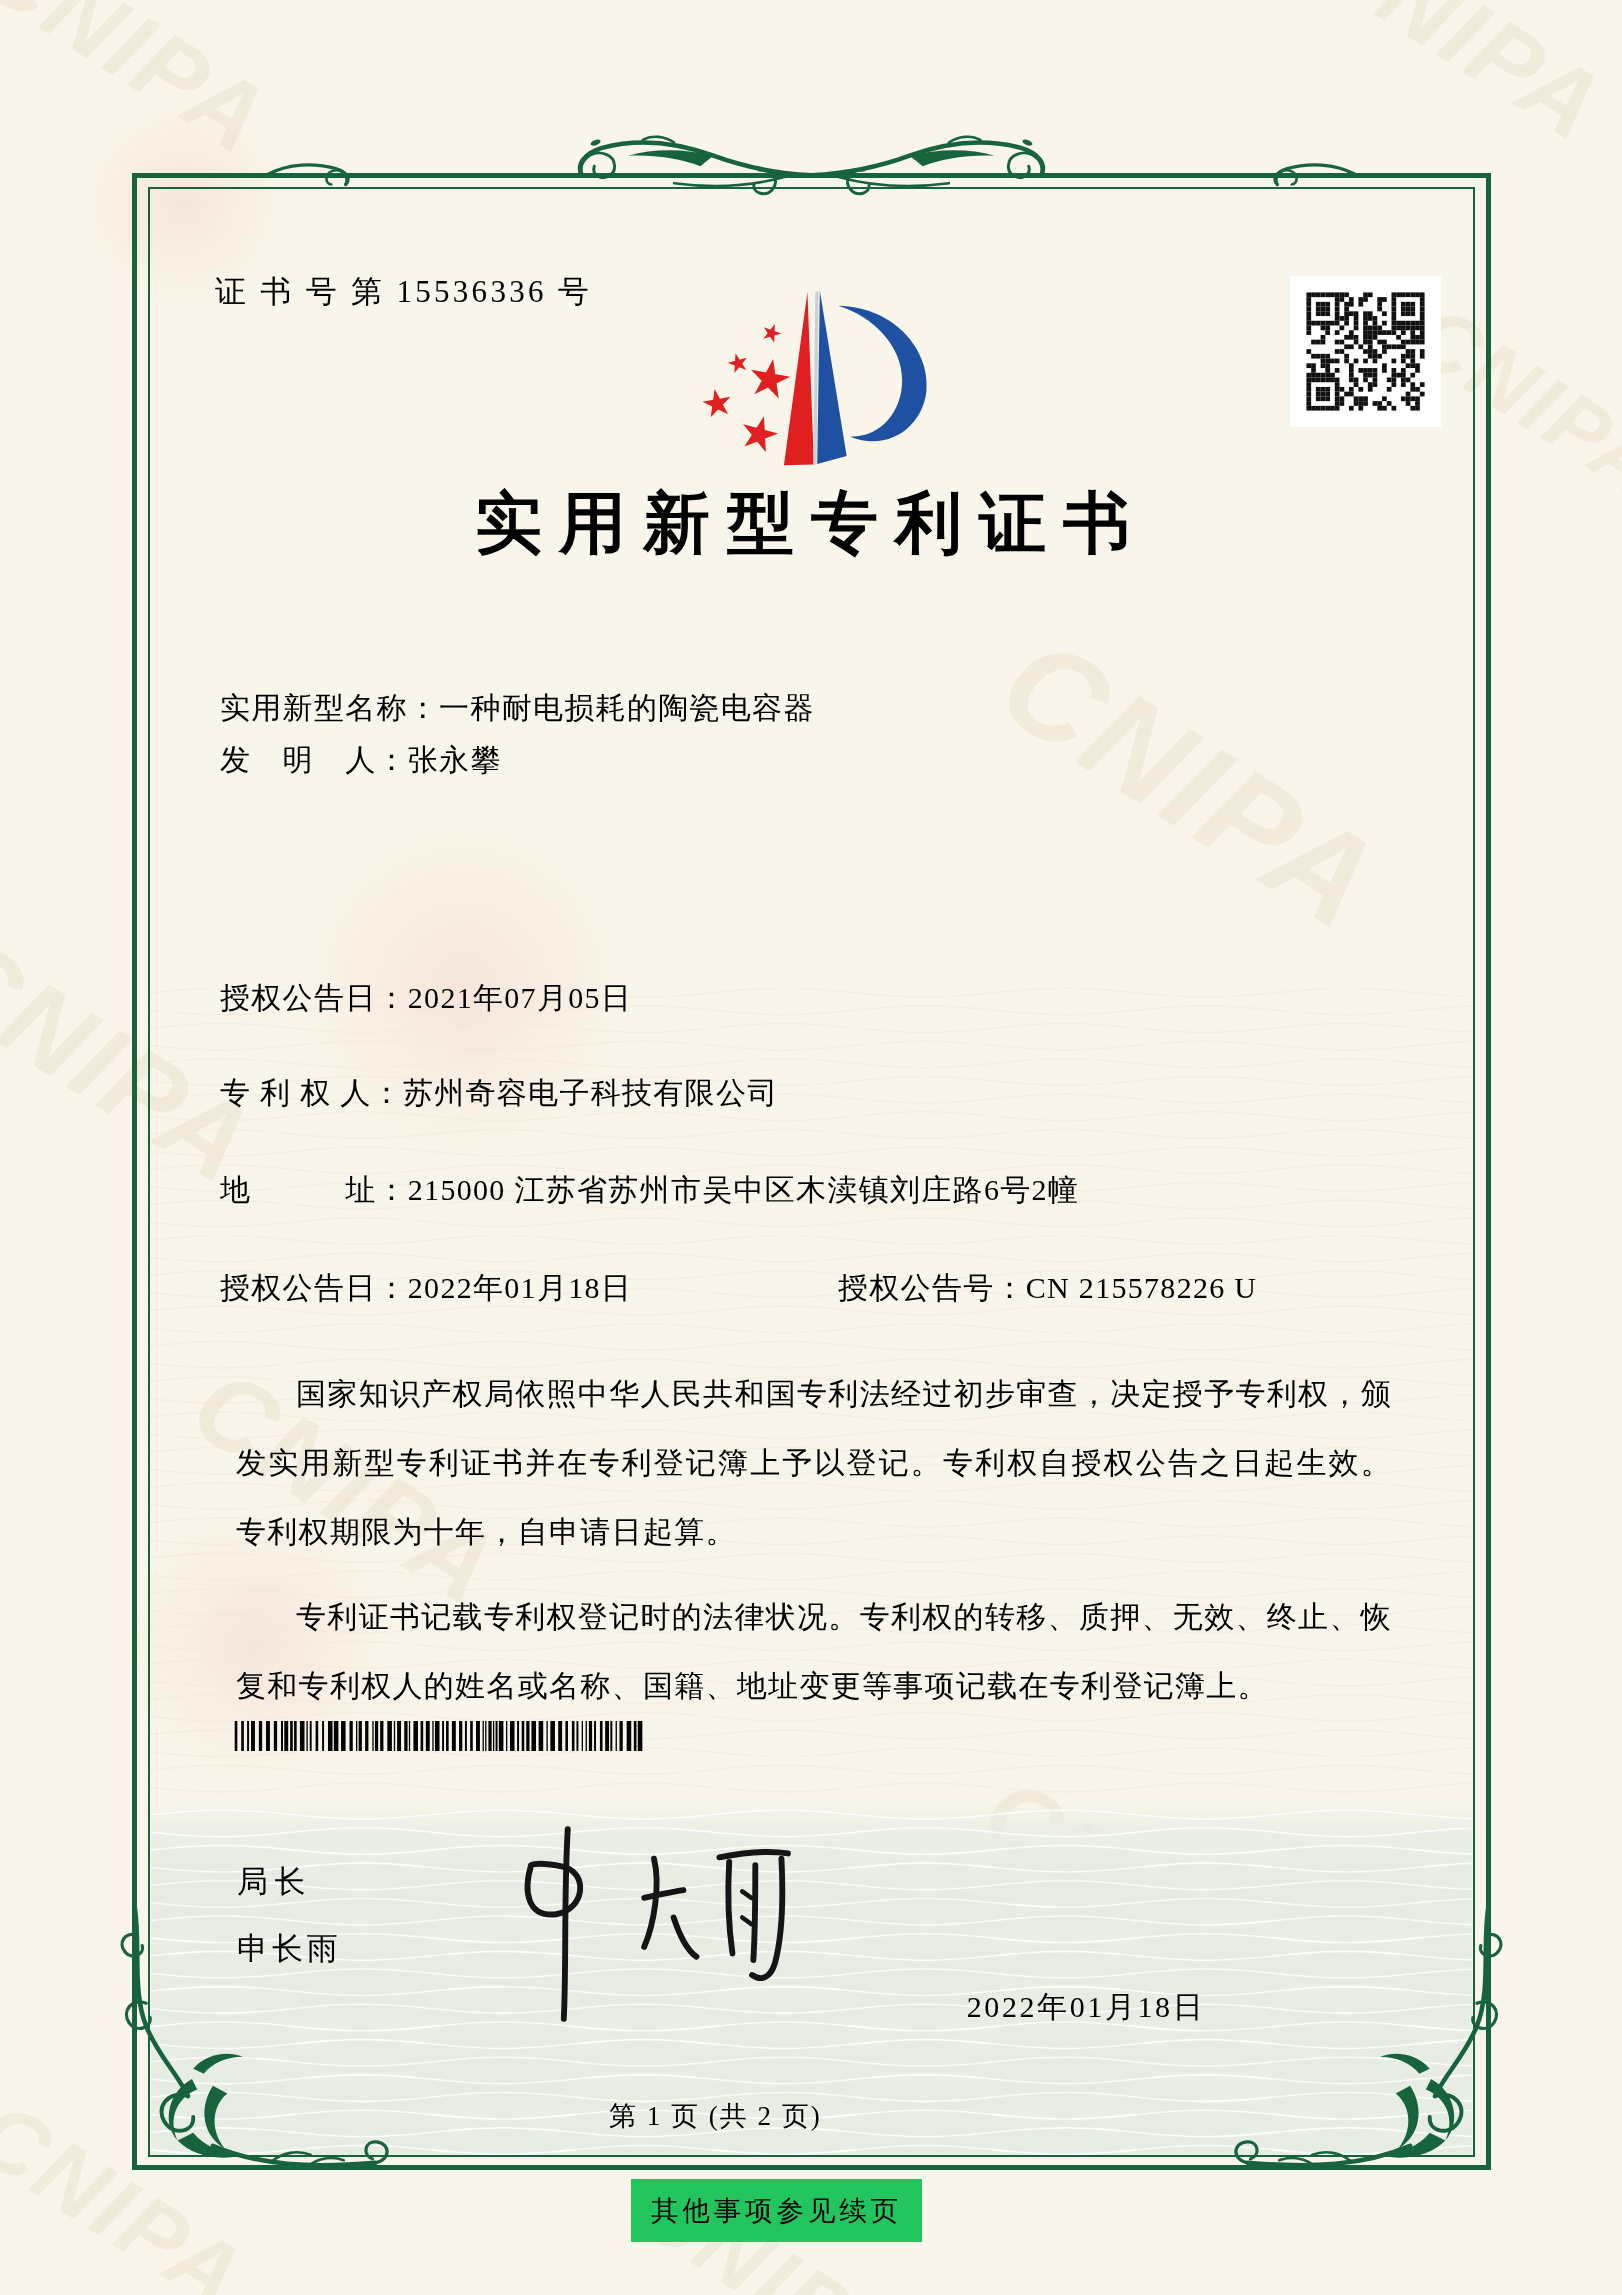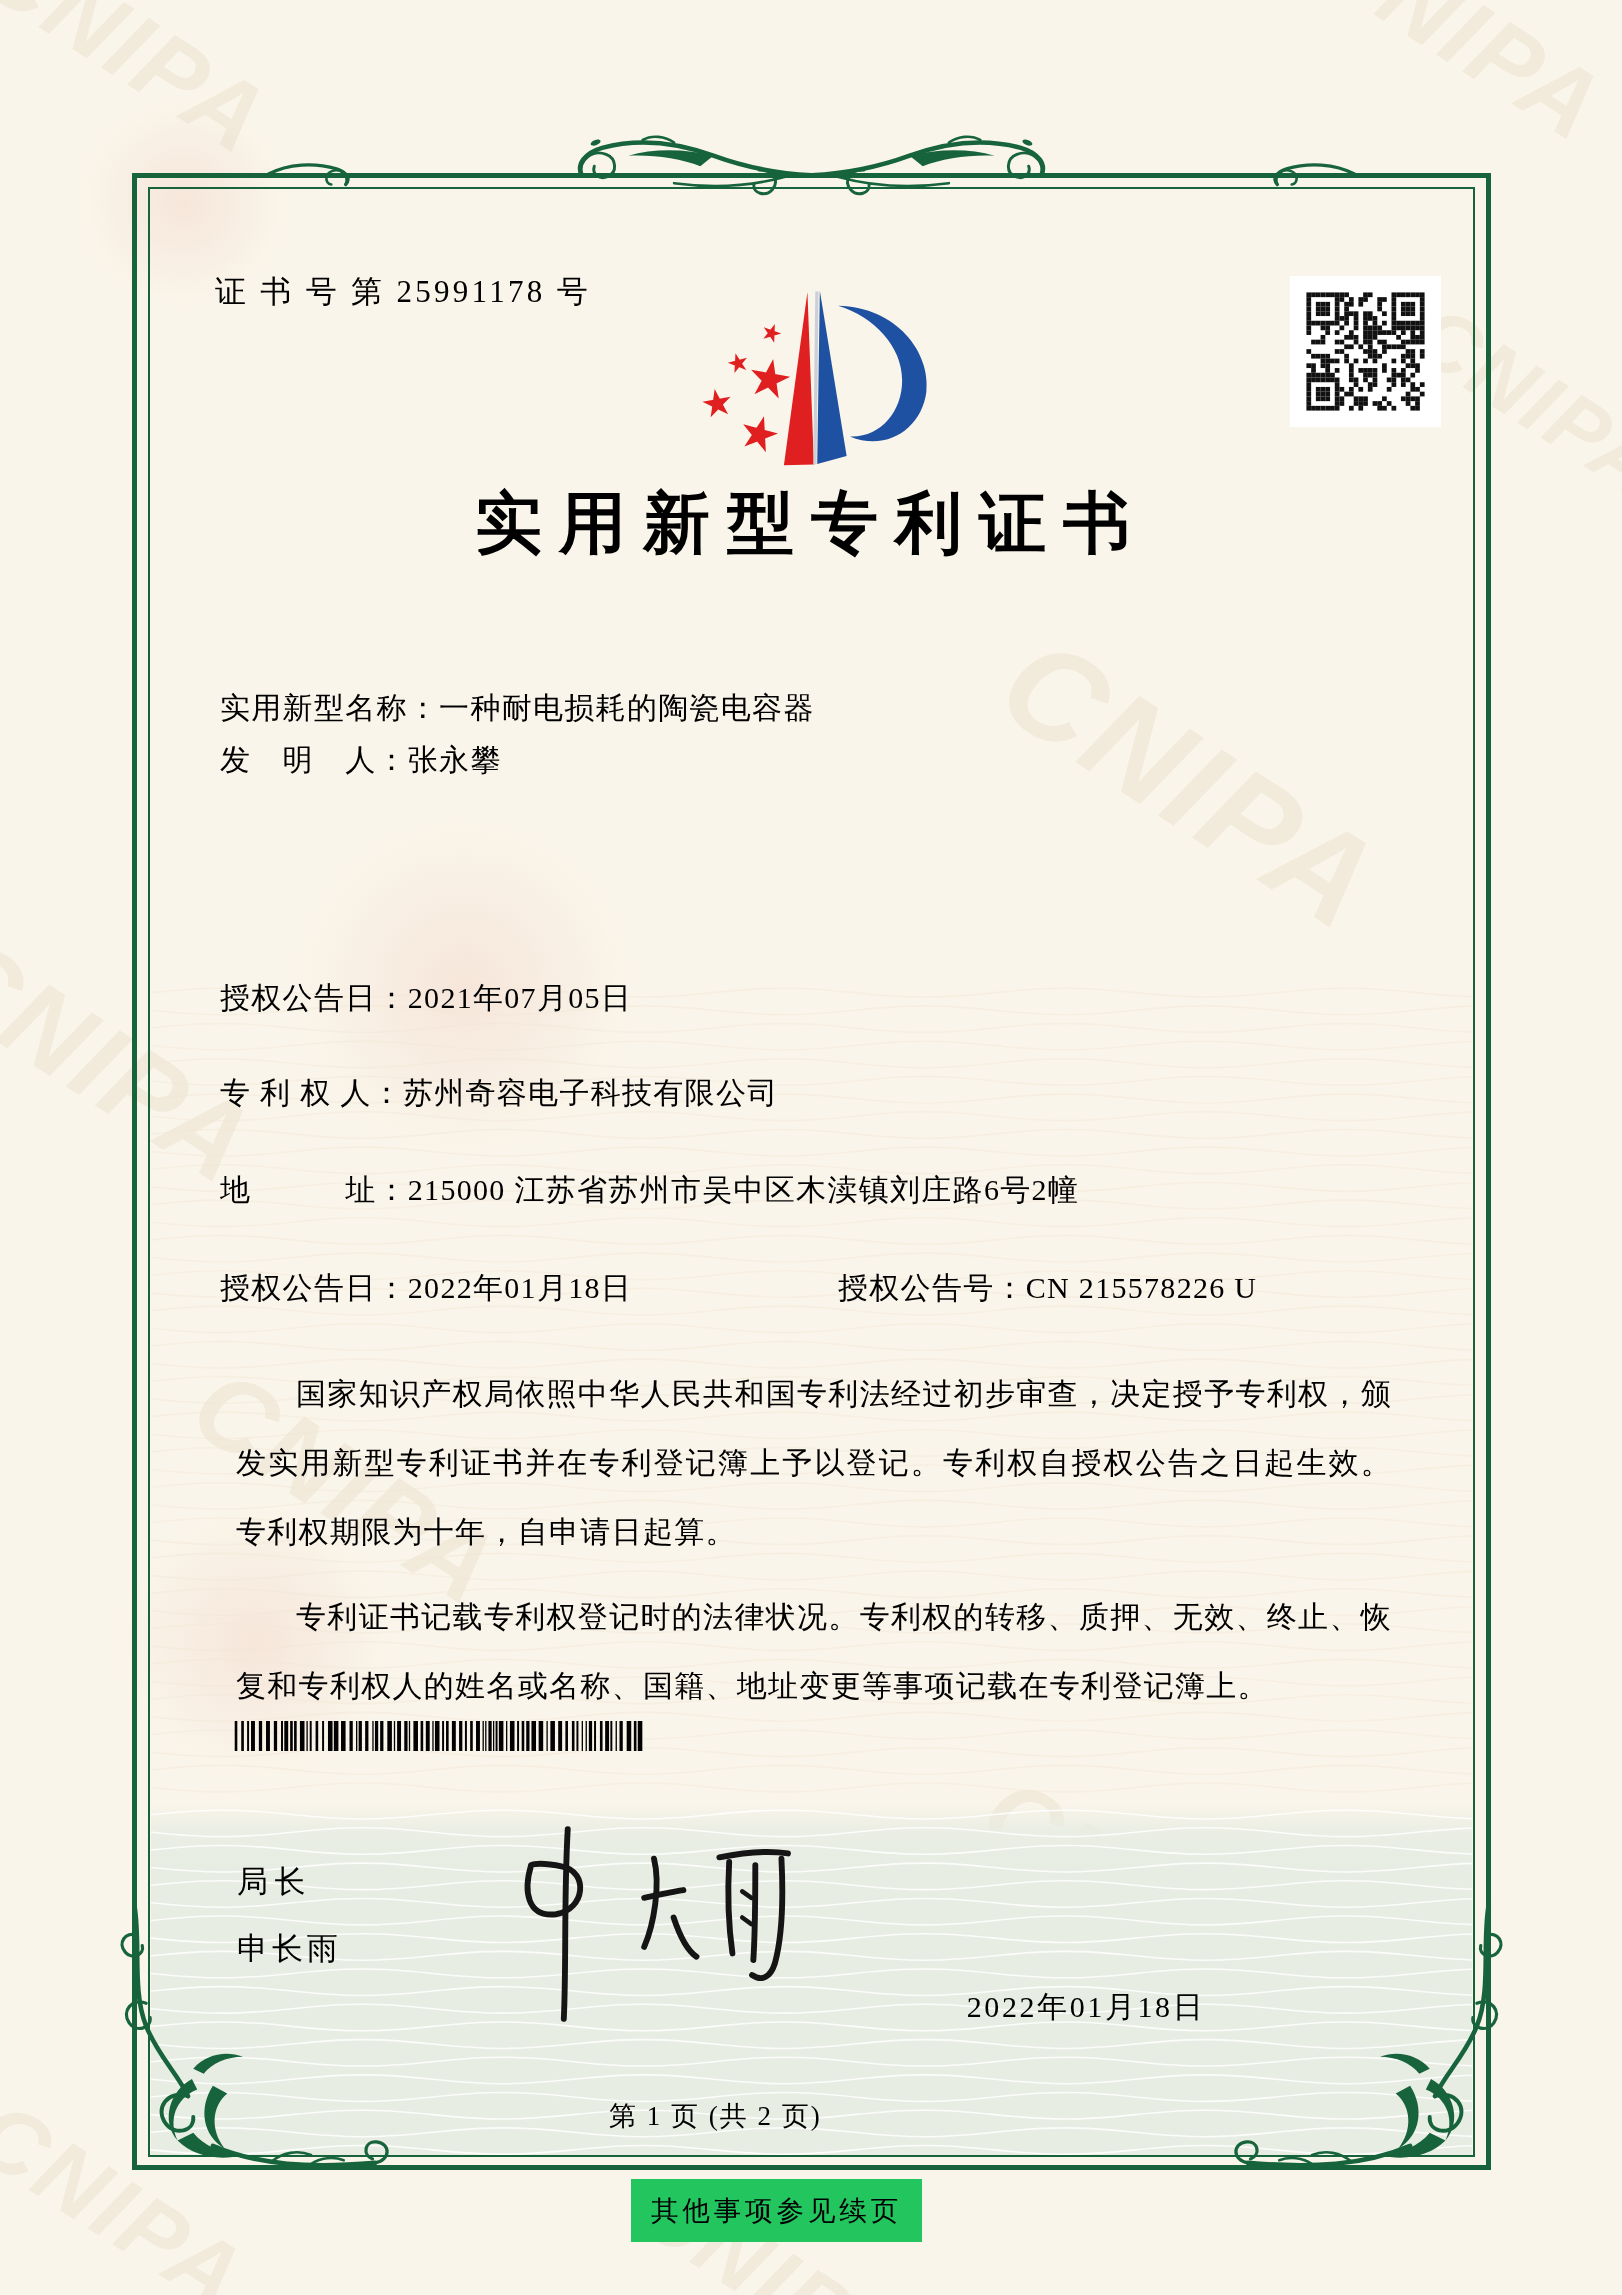--- a/index.html
+++ b/index.html
@@ -156,21 +156,21 @@
       </g>
     </defs>
     <use href="#tf" transform="translate(1240,200)"></use>
     <use href="#tf" transform="translate(1240,200) scale(-1,1)"></use>
     <use href="#sc" transform="translate(410,248)"></use>
     <use href="#sc" transform="translate(2070,248) scale(-1,1)"></use>
     <use href="#co" transform="translate(175,2912)"></use>
     <use href="#co" transform="translate(2305,2912) scale(-1,1)"></use>
   </svg>
 
-  <div id="cert-number" class="abs">证 书 号 第 25991178 号</div>
+  <div id="cert-number" class="abs">证 书 号 第 15536336 号</div>
 
   <svg class="abs" style="left:681px;top:281px;" width="262" height="196" viewBox="0 0 400 300">
     <g fill="#e02020">
       <path transform="translate(138,80) scale(15) rotate(20)" d="M0,-1 L0.588,0.809 L-0.951,-0.309 L0.951,-0.309 L-0.588,0.809 Z"></path>
       <path transform="translate(87,126) scale(16) rotate(-15)" d="M0,-1 L0.588,0.809 L-0.951,-0.309 L0.951,-0.309 L-0.588,0.809 Z"></path>
       <path transform="translate(135,151) scale(32) rotate(10)" d="M0,-1 L0.588,0.809 L-0.951,-0.309 L0.951,-0.309 L-0.588,0.809 Z"></path>
       <path transform="translate(55,188) scale(23) rotate(-10)" d="M0,-1 L0.588,0.809 L-0.951,-0.309 L0.951,-0.309 L-0.588,0.809 Z"></path>
       <path transform="translate(119,235) scale(29) rotate(15)" d="M0,-1 L0.588,0.809 L-0.951,-0.309 L0.951,-0.309 L-0.588,0.809 Z"></path>
     </g>
     <polygon points="193,17 157,282 203,281" fill="#e02020"></polygon>

